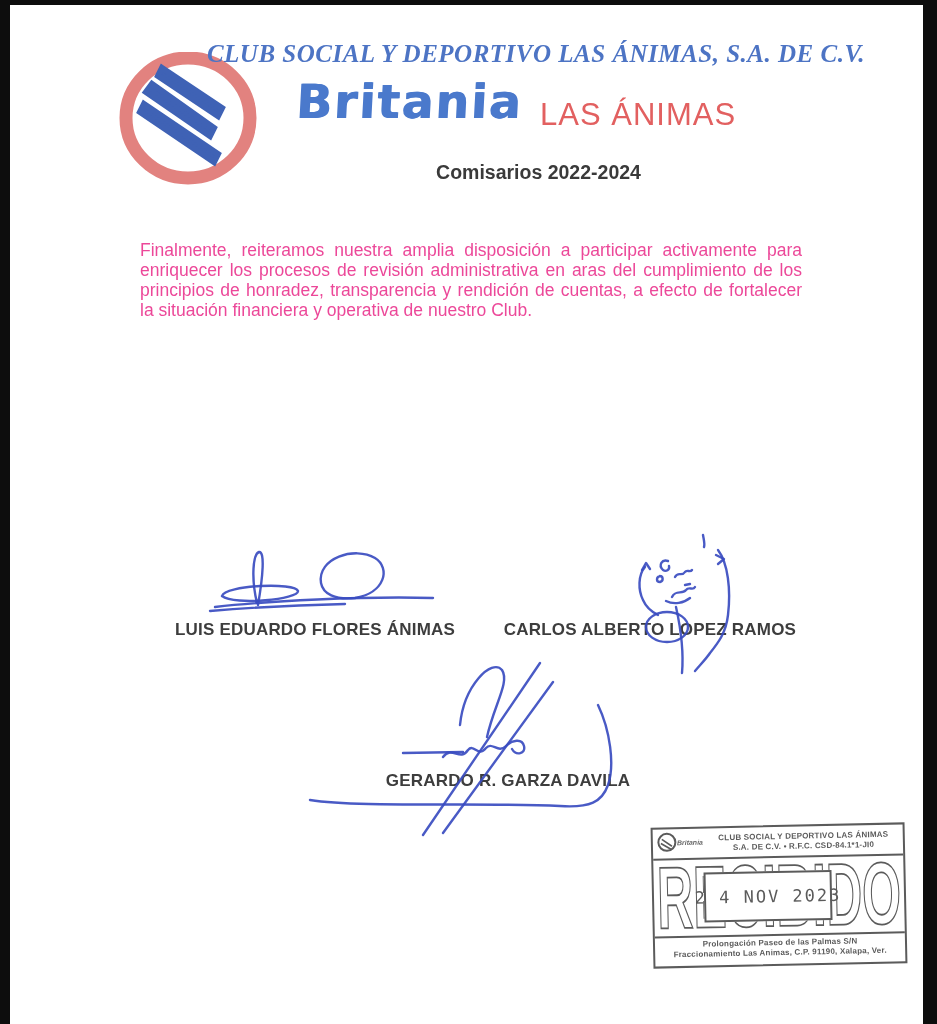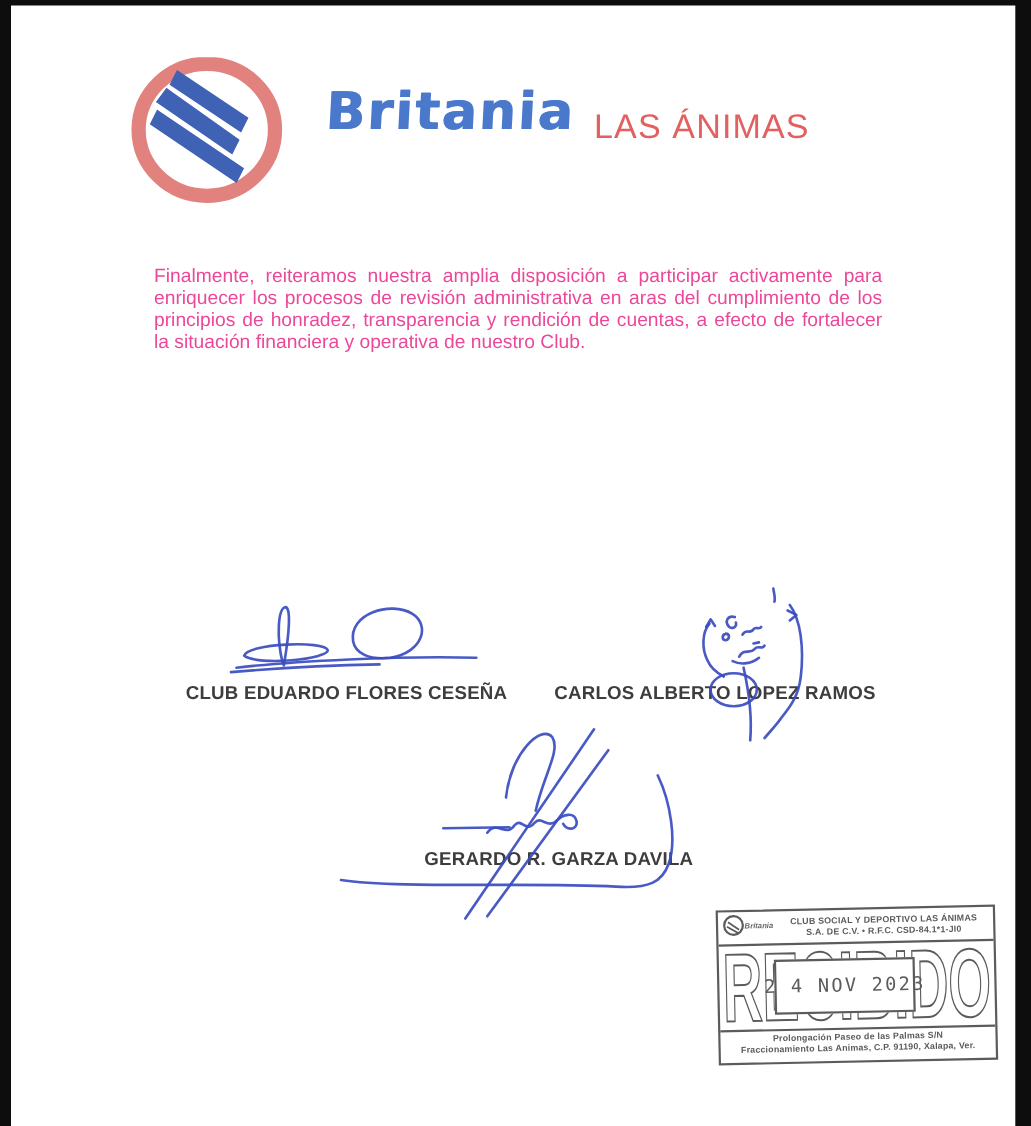--- a/index.html
+++ b/index.html
@@ -72,38 +72,40 @@
 
   <svg class="logo" width="140" height="135" viewBox="0 0 140 135">
     <ellipse cx="70" cy="66" rx="62" ry="60" fill="none" stroke="#e2827f" stroke-width="13"></ellipse>
     <g stroke="#3f62b5" stroke-linecap="round" fill="#3f62b5">
       <path d="M34,32 L96,76 L92,84 L28,40 Z" stroke-width="6"></path>
       <path d="M26,52 L100,102 L96,110 L22,60 Z" stroke-width="6"></path>
       <path d="M44,16 L104,56 L100,64 L40,24 Z" stroke-width="6"></path>
     </g>
   </svg>
 
+  <div class="org-title">CLUB SOCIAL Y DEPORTIVO LAS ÁNIMAS, S.A. DE C.V.</div>
 
   <div class="brand">Britania</div>
 
   <div class="brand-sub">LAS ÁNIMAS</div>
 
+  <div class="subtitle">Comisarios 2022-2024</div>
 
   <p class="paragraph">Finalmente, reiteramos nuestra amplia disposición a participar activamente para enriquecer los procesos de revisión administrativa en aras del cumplimiento de los principios de honradez, transparencia y rendición de cuentas, a efecto de fortalecer la situación financiera y operativa de nuestro Club.</p>
 
 
 
   <svg class="sig-svg" style="left:205px;top:538px" width="235" height="85" viewBox="0 0 235 85">
     <path d="M17,58 C20,47 90,44 93,53 C94,61 30,68 17,58"></path>
     <path d="M52,65 C46,40 48,16 54,14 C60,13 58,38 53,67"></path>
     <path d="M116,45 C112,20 150,8 170,20 C186,30 180,55 150,60 C130,62 118,56 116,45"></path>
     <path d="M10,69 C60,63 160,58 228,60"></path>
     <path d="M5,73 C40,70 90,67 140,66"></path>
   </svg>
-  <div class="sig-name luis">CLUB EDUARDO FLORES CESEÑA</div>
+  <div class="sig-name luis">LUIS EDUARDO FLORES ÁNIMAS</div>
 
   <svg class="sig-svg" style="left:600px;top:515px" width="155" height="160" viewBox="0 0 155 160">
     <path d="M103,20 C104,26 105,29 104,32"></path>
     <path d="M68,46 C62,44 58,50 63,55 C66,57 70,55 69,51"></path>
     <path d="M75,62 C78,56 82,62 85,57 C87,54 90,58 92,55"></path>
     <path d="M60,61 C63,61 64,66 60,67 C56,67 56,62 60,61"></path>
     <path d="M85,70 L90,69"></path>
     <path d="M72,82 C76,74 82,80 86,75 C89,71 93,76 95,72"></path>
     <path d="M66,86 C74,90 84,88 90,83"></path>
     <path d="M116,40 L124,44 L118,49"></path>

